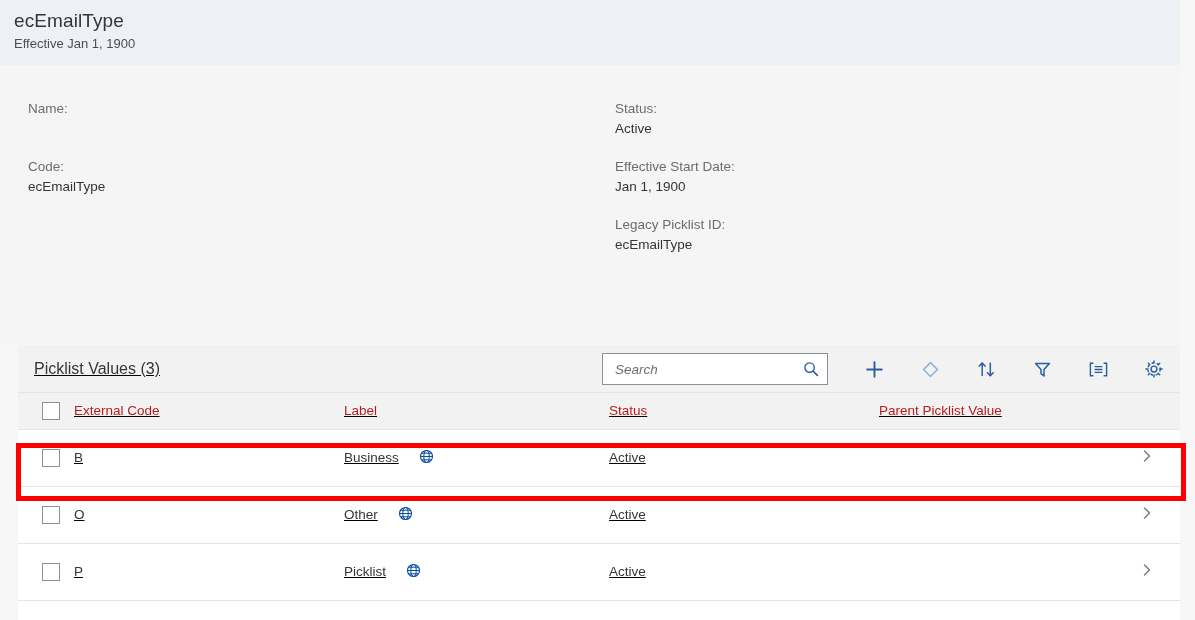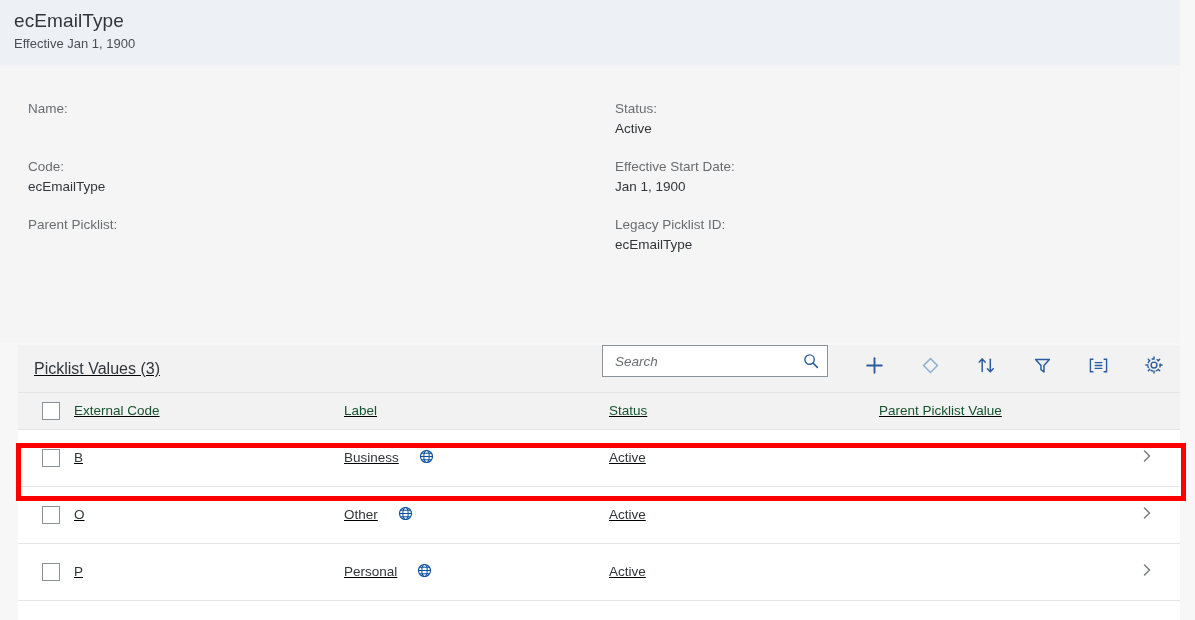--- a/index.html
+++ b/index.html
@@ -59,21 +59,21 @@
     background: #f2f2f2;
     border-bottom: 1px solid #e5e5e5;
     display: flex; align-items: center;
   }
   .toolbar-title {
     margin-left: 16px;
     font-size: 16px; color: #32363a; font-weight: 400;
   }
   .toolbar-right {
     position: absolute; right: 8px; top: 0; height: 48px;
-    display: flex; gap: 12px;
+    display: flex; align-items: center; gap: 12px;
   }
   .search-box {
     width: 226px; height: 32px;
     background: #ffffff;
     border: 1px solid #89919a;
     display: flex; align-items: center;
     padding: 0 6px 0 10px;
     margin-right: 12px;
   }
   .search-box input {
@@ -90,21 +90,21 @@
     display: flex; align-items: center; justify-content: center;
     cursor: pointer;
   }
   .tb-btn svg { display: block; }
 
   
   .tbl { width: 100%; border-collapse: collapse; table-layout: fixed; }
   .tbl th {
     background: #f2f2f2;
     height: 36px;
-    font-size: 13.5px; font-weight: 400; color: #14532d;
+    font-size: 13.5px; font-weight: 400; color: #b91c1c;
     text-align: left; vertical-align: middle;
     border-bottom: 1px solid #e5e5e5;
     padding: 0;
   }
   .tbl td {
     height: 57px;
     font-size: 13.5px; color: #32363a;
     vertical-align: middle;
     border-bottom: 1px solid #e5e5e5;
     background: #ffffff;
@@ -156,24 +156,20 @@
   <div class="form-area">
 
     <div class="col col-left">
       <div class="field">
         <div class="field-label">Name:</div>
         <div class="field-value empty"></div>
       </div>
       <div class="field">
         <div class="field-label">Code:</div>
         <div class="field-value">ecEmailType</div>
-      </div>
-      <div class="field">
-        <div class="field-label">Parent Picklist:</div>
-        <div class="field-value empty"></div>
       </div>
     </div>
 
     <div class="col col-right">
       <div class="field">
         <div class="field-label">Status:</div>
         <div class="field-value">Active</div>
       </div>
       <div class="field">
         <div class="field-label">Effective Start Date:</div>
@@ -333,21 +329,21 @@
           </td>
         </tr>
 
         <tr>
           <td class="c-check">
             <span class="chk"></span>
           </td>
           <td class="c-code">P</td>
           <td class="c-label">
             <span class="label-cell">
-              <span>Personal</span>
+              <span>Picklist</span>
               <span class="globe">
                 <svg width="15" height="15" viewBox="0 0 15 15">
                   <circle cx="7.5" cy="7.5" r="6" fill="none" stroke="#0a50a1" stroke-width="1.15"></circle>
                   <ellipse cx="7.5" cy="7.5" rx="2.7" ry="6" fill="none" stroke="#0a50a1" stroke-width="1.05"></ellipse>
                   <line x1="1.5" y1="7.5" x2="13.5" y2="7.5" stroke="#0a50a1" stroke-width="1.05"></line>
                   <line x1="2.7" y1="4.2" x2="12.3" y2="4.2" stroke="#0a50a1" stroke-width="1.05"></line>
                   <line x1="2.7" y1="10.8" x2="12.3" y2="10.8" stroke="#0a50a1" stroke-width="1.05"></line>
                 </svg>
               </span>
             </span>

